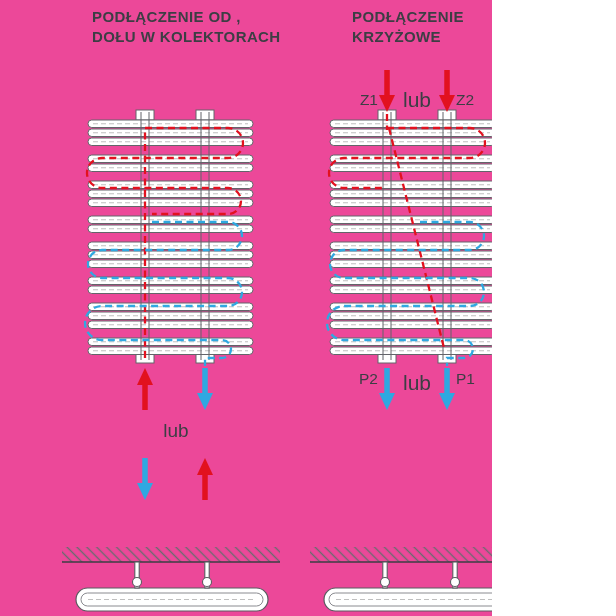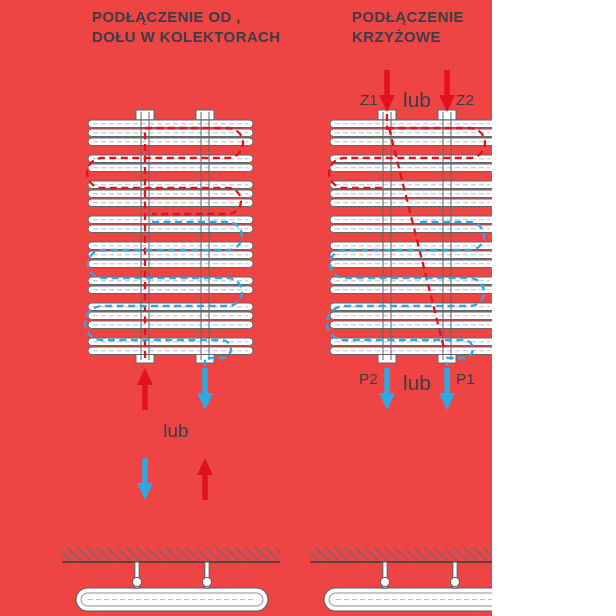--- a/index.html
+++ b/index.html
@@ -1,17 +1,17 @@
 <!DOCTYPE html>
 <html style="--supply-red: #e2111f; --return-blue: #2fa8e1;"><head>
 <meta charset="utf-8">
 <style>
   html,body{margin:0;padding:0;background:#fff;}
   .stage{
-    position:relative;width:492px;height:616px;background:#ef4444;
+    position:relative;width:492px;height:616px;background:#ec4899;
     font-family:"Liberation Sans",sans-serif;overflow:hidden;
   }
   svg{display:block;width:616px;height:616px;}
   text{font-family:"Liberation Sans",sans-serif;}
   .title{font-size:15px;font-weight:700;fill:#3c3e44;letter-spacing:.4px;}
   .lbl{font-size:15.5px;fill:#3c3e44;}
   .or{font-size:21px;fill:#3c3e44;}
   .or-sm{font-size:19px;fill:#3c3e44;}
   .tube-body{fill:#ffffff;stroke:#63646a;stroke-width:1;}
   .tube-dash{stroke:#b8b8b8;stroke-width:.9;stroke-dasharray:5 3;}

